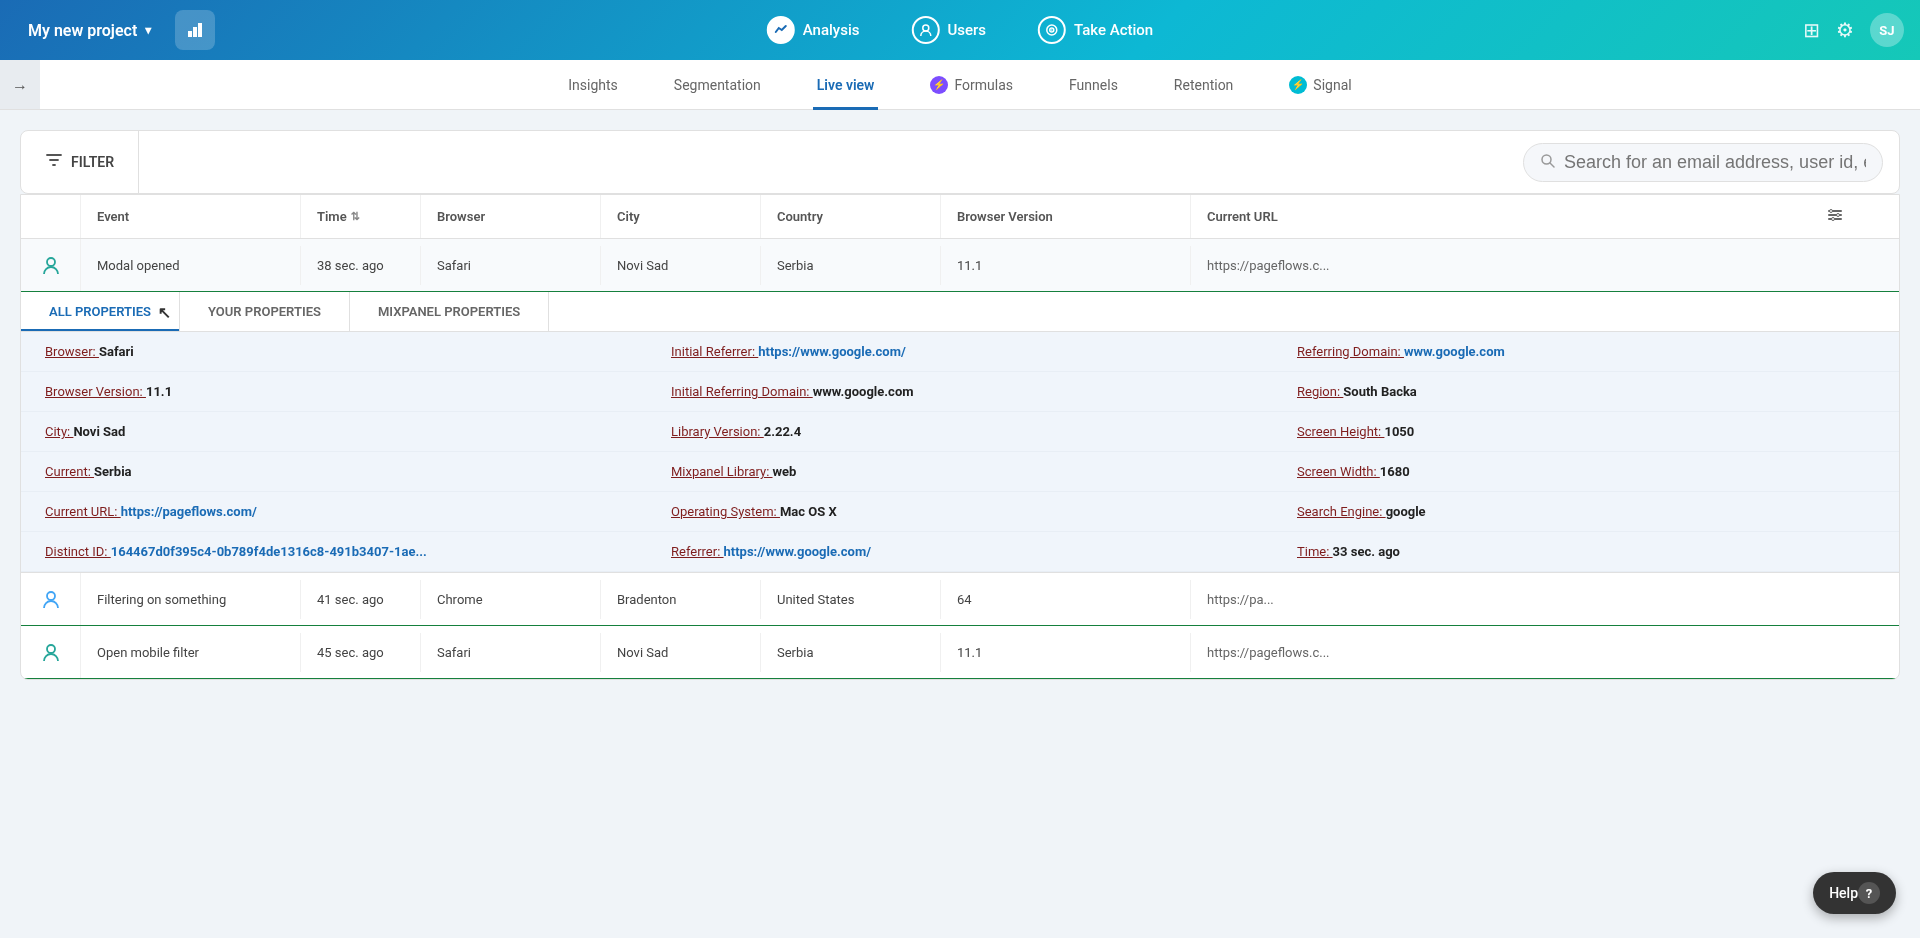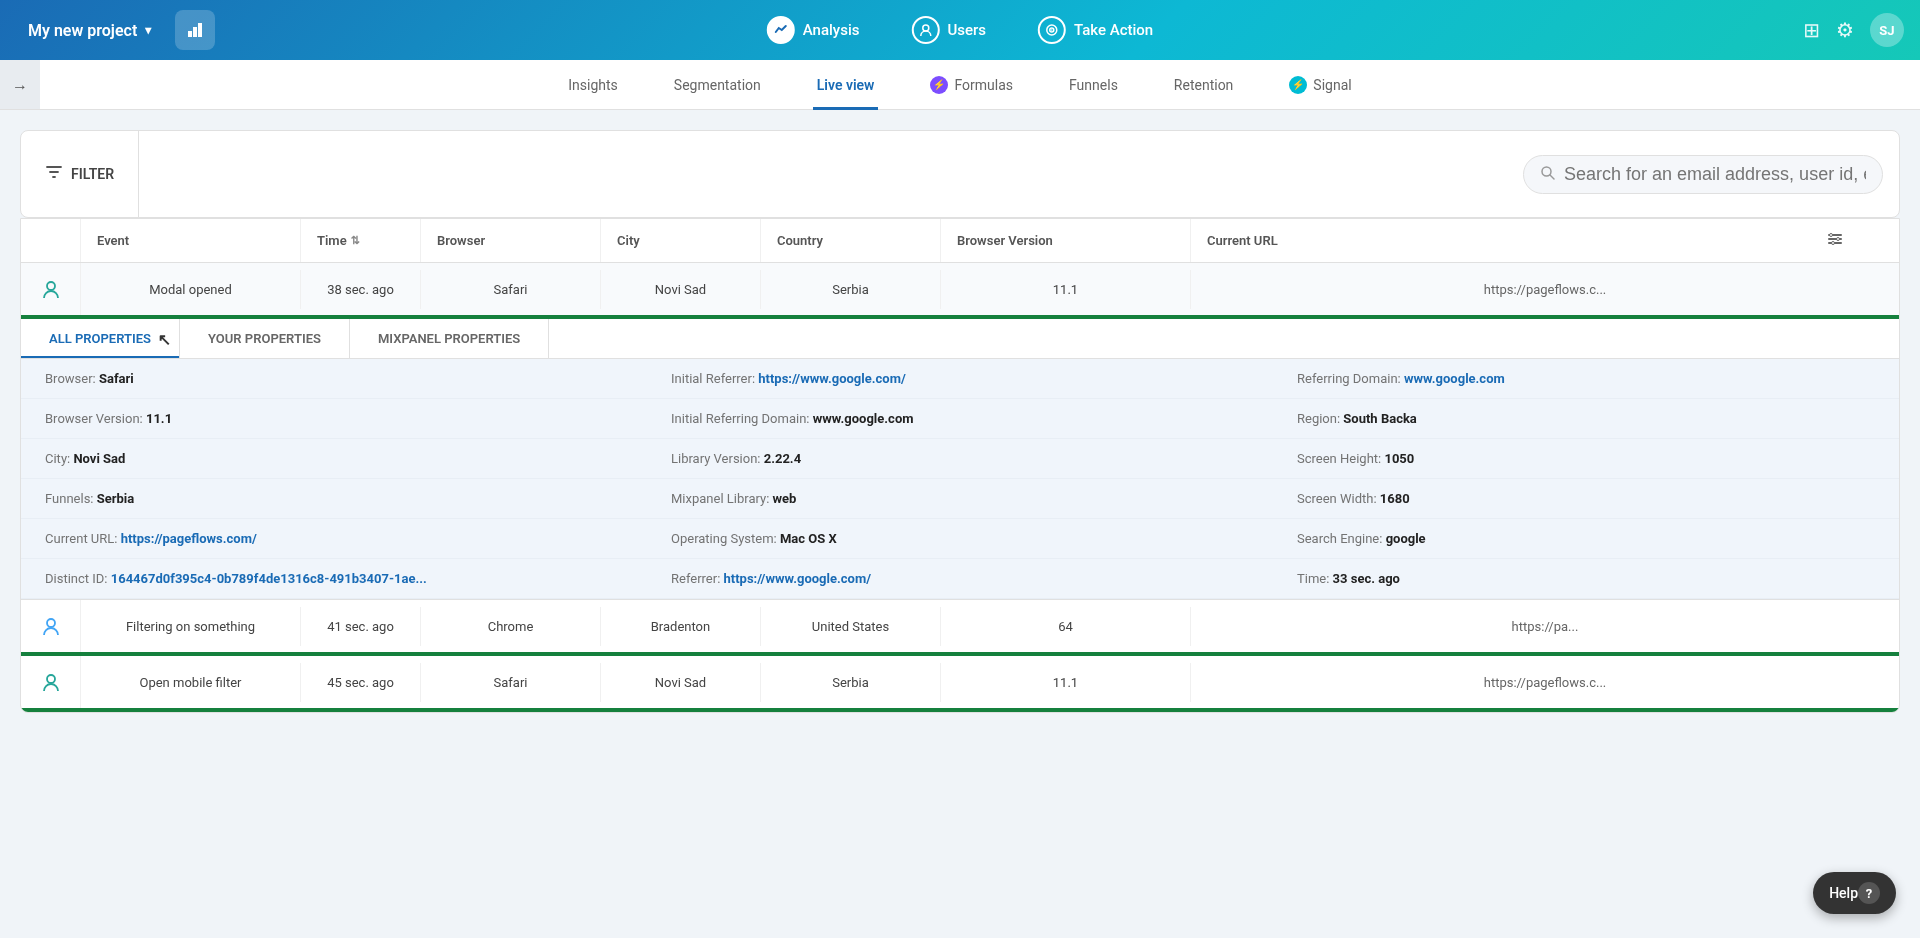--- a/index.html
+++ b/index.html
@@ -173,21 +173,21 @@
       border: 1px solid #e0e0e0;
       border-radius: 8px;
       display: flex;
       align-items: center;
       margin-bottom: 0;
     }
     .filter-section {
       display: flex;
       align-items: center;
       gap: 8px;
-      padding: 32px 24px;
+      padding: 20px 24px;
       border-right: 1px solid #e0e0e0;
       cursor: pointer;
     }
     .filter-icon { color: #555; font-size: 16px; }
     .filter-label { font-size: 14px; font-weight: 600; color: #444; }
     .search-section {
       flex: 1;
       display: flex;
       align-items: center;
       justify-content: flex-end;
@@ -236,23 +236,22 @@
       align-items: center;
       gap: 4px;
     }
     .th:last-child { border-right: none; }
     .sort-icon { font-size: 11px; color: #888; }
 
     
     .table-row {
       display: grid;
       grid-template-columns: 60px 220px 120px 180px 160px 180px 250px 1fr;
-      border-bottom: 4px solid #15803d;
-      align-items: center;
-      text-align: center;
+      border-bottom: 1px solid #15803d;
+      align-items: center;
     }
     .table-row.expanded { background: #f8fafc; }
     .td {
       padding: 12px 16px;
       font-size: 13px;
       color: #444;
       border-right: 1px solid #f0f0f0;
       overflow: hidden;
       text-overflow: ellipsis;
       white-space: nowrap;
@@ -314,21 +313,21 @@
       grid-template-columns: 1fr 1fr 1fr;
       padding: 0;
     }
     .prop-row {
       padding: 12px 24px;
       font-size: 13px;
       color: #444;
       border-bottom: 1px solid #e8eef5;
       background: #f0f5fb;
     }
-    .prop-key { color: #737373; }
+    .prop-key { color: #7f1d1d; text-decoration: underline; }
     .prop-val { font-weight: 700; color: #222; }
     .prop-val.link { color: #1a6bb5; font-weight: 700; }
     .prop-val.id-link { color: #1a6bb5; }
 
     
     .help-button {
       position: fixed;
       bottom: 24px;
       right: 24px;
       background: #333;
@@ -566,21 +565,21 @@
         <div class="prop-row">
           <span class="prop-key">Library Version: </span>
           <span class="prop-val">2.22.4</span>
         </div>
         <div class="prop-row">
           <span class="prop-key">Screen Height: </span>
           <span class="prop-val">1050</span>
         </div>
 
         <div class="prop-row">
-          <span class="prop-key">Funnels: </span>
+          <span class="prop-key">Current: </span>
           <span class="prop-val">Serbia</span>
         </div>
         <div class="prop-row">
           <span class="prop-key">Mixpanel Library: </span>
           <span class="prop-val">web</span>
         </div>
         <div class="prop-row">
           <span class="prop-key">Screen Width: </span>
           <span class="prop-val">1680</span>
         </div>

